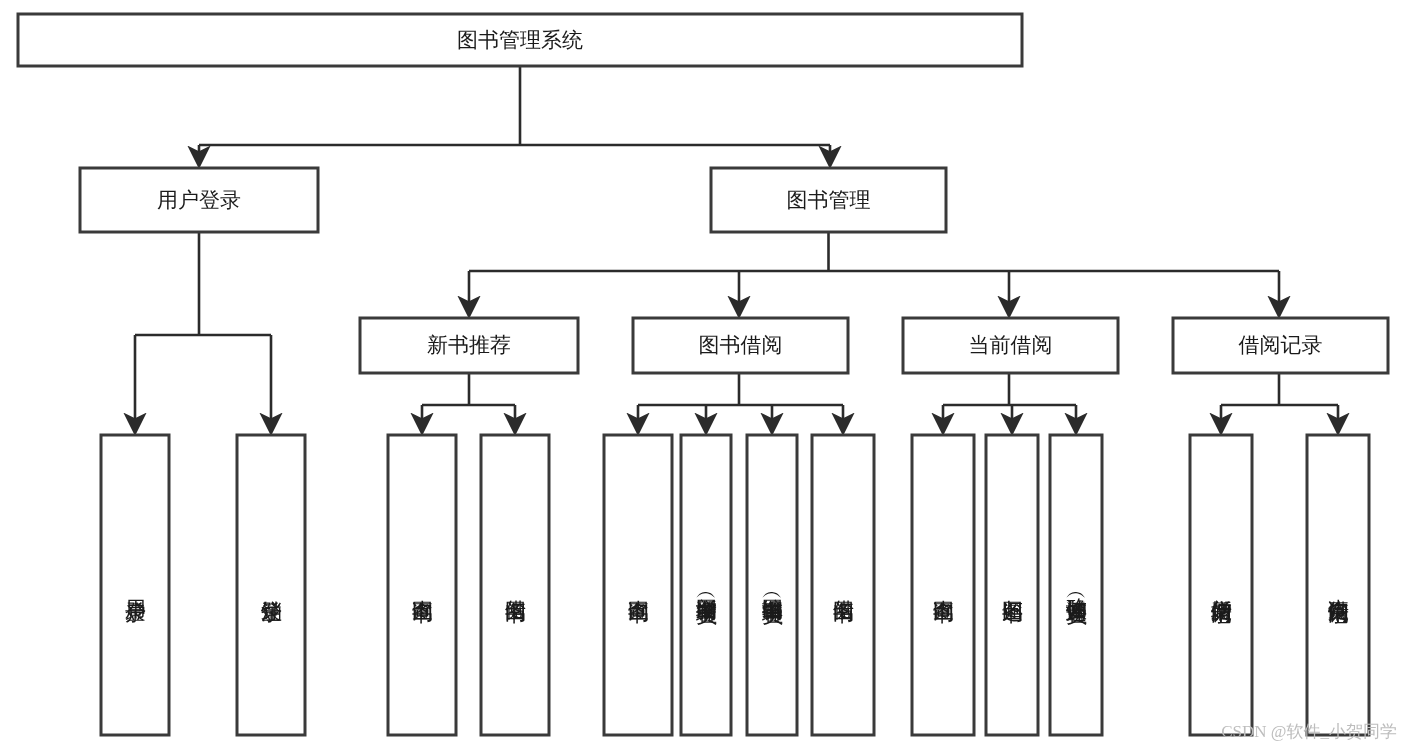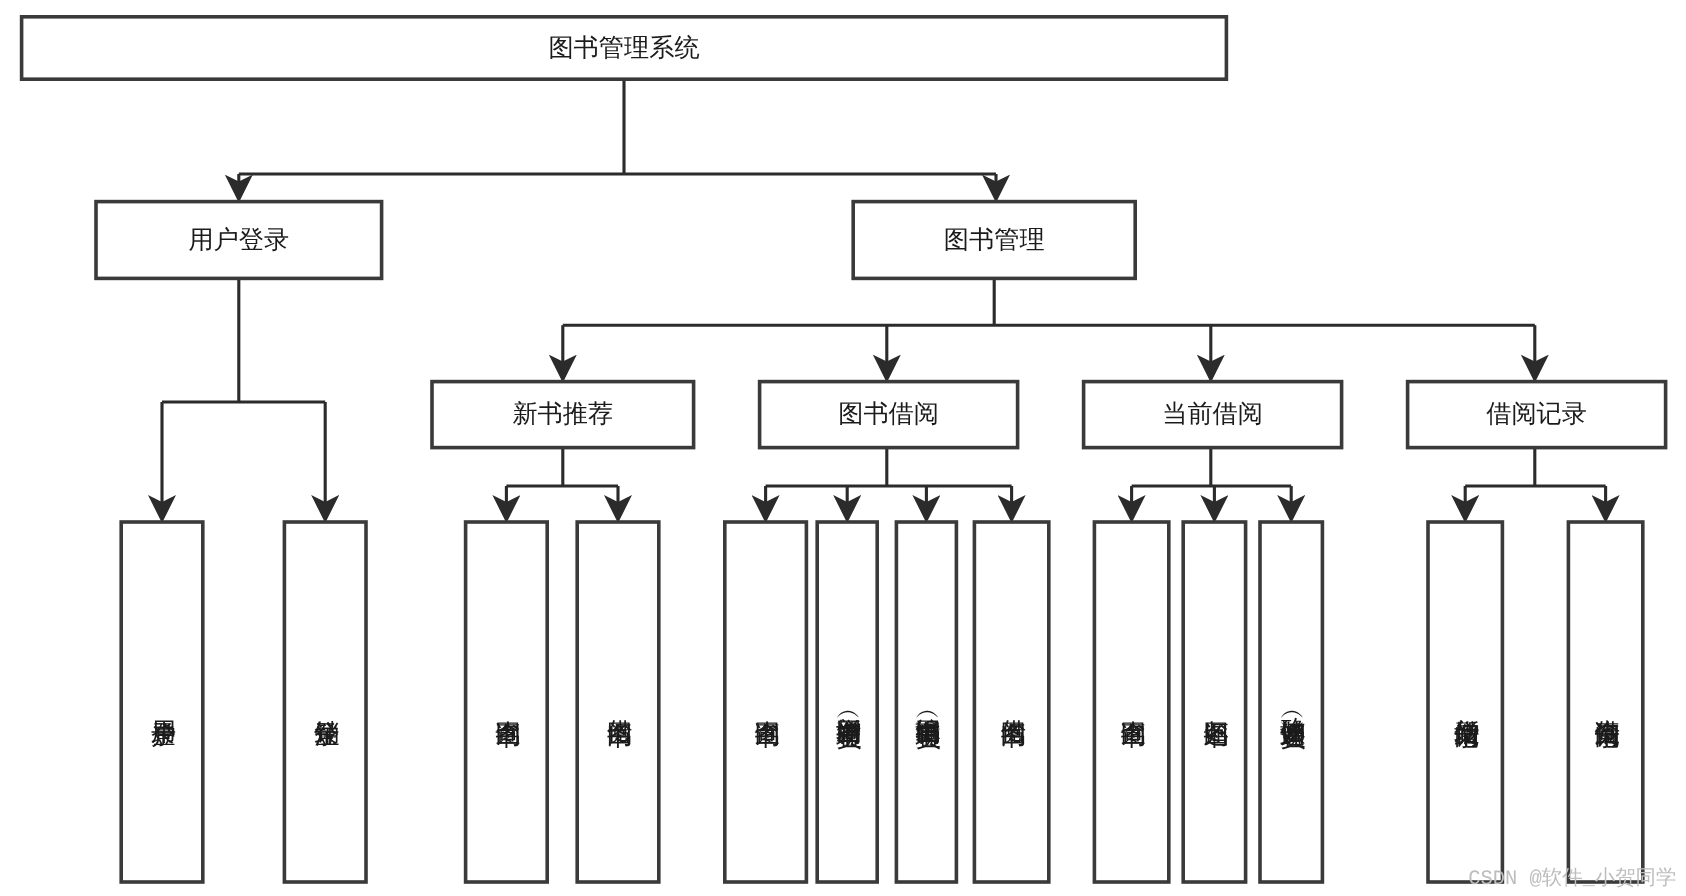--- a/index.html
+++ b/index.html
@@ -23,21 +23,21 @@
     text-orientation:upright;
     font-family:"Liberation Sans","DejaVu Sans",sans-serif;
     font-size:21px;line-height:1.18;color:#1b1b1b;
     letter-spacing:1px;
     white-space:nowrap;
   }
   .edge{stroke:#2b2b2b;stroke-width:2.6;fill:none;}
   .arrow-head{fill:#2b2b2b;}
   .watermark{
     position:absolute;right:8px;bottom:4px;
-    font-family:Liberation Mono, monospace;
+    font-family:Liberation Serif, serif;
     font-size:17px;color:#bdbdbd;
     white-space:nowrap;pointer-events:none;
   }
 </style>
 </head>
 <body>
 
 <div id="diagram-root">
   <svg id="diagram-svg" width="1405" height="747" viewBox="0 0 1405 747">
     <defs>

